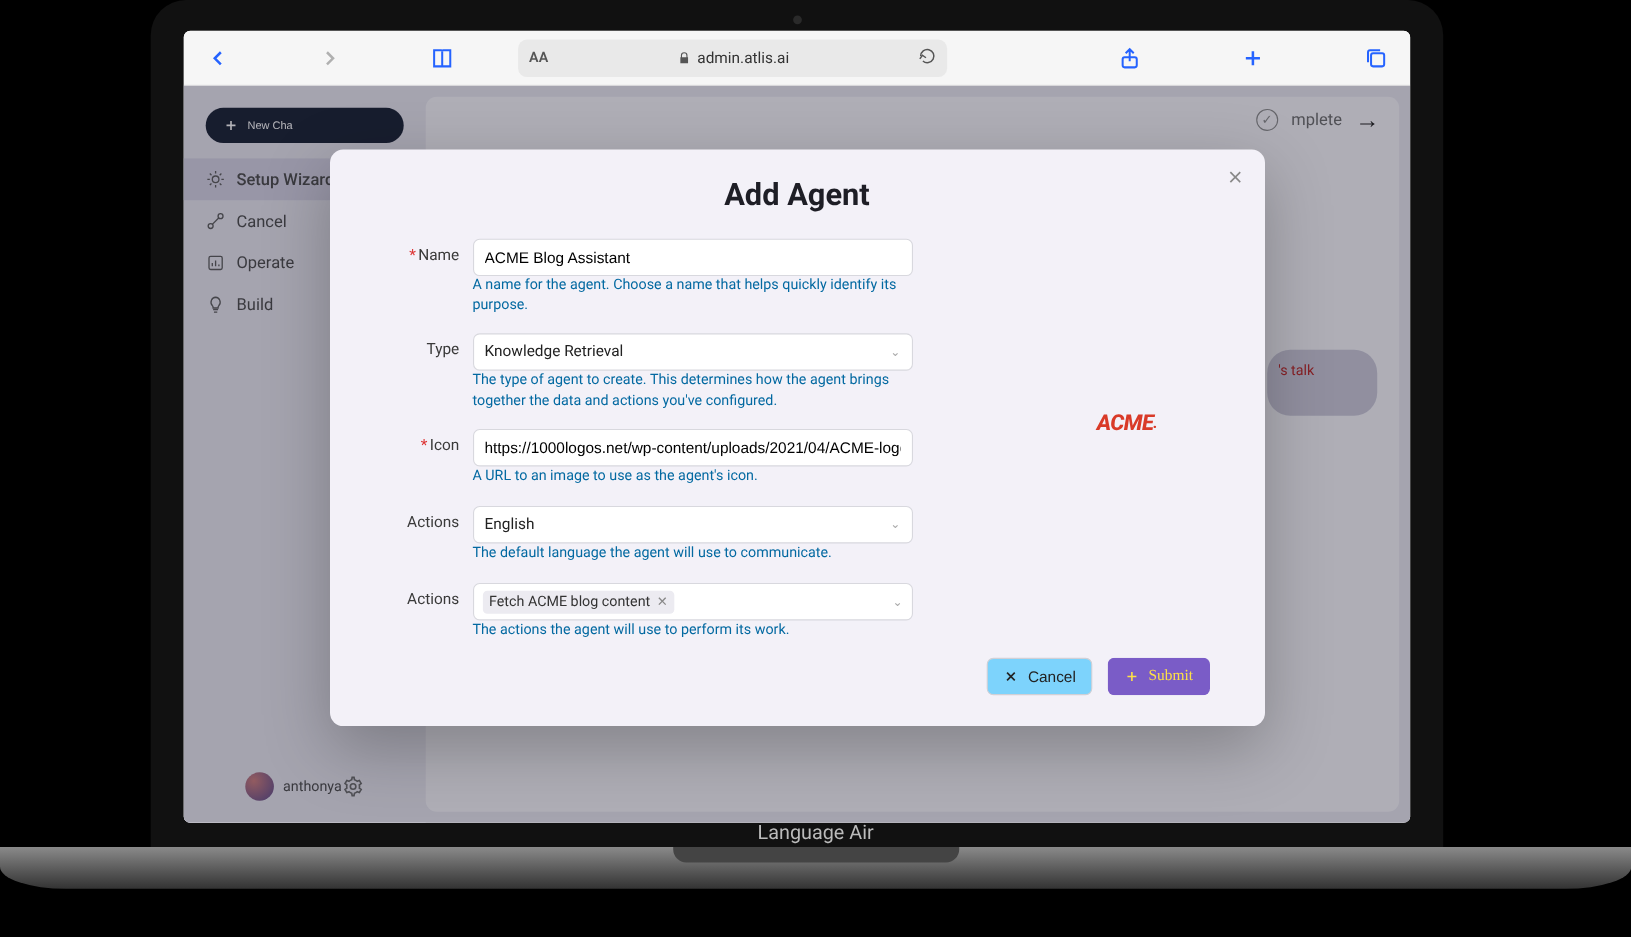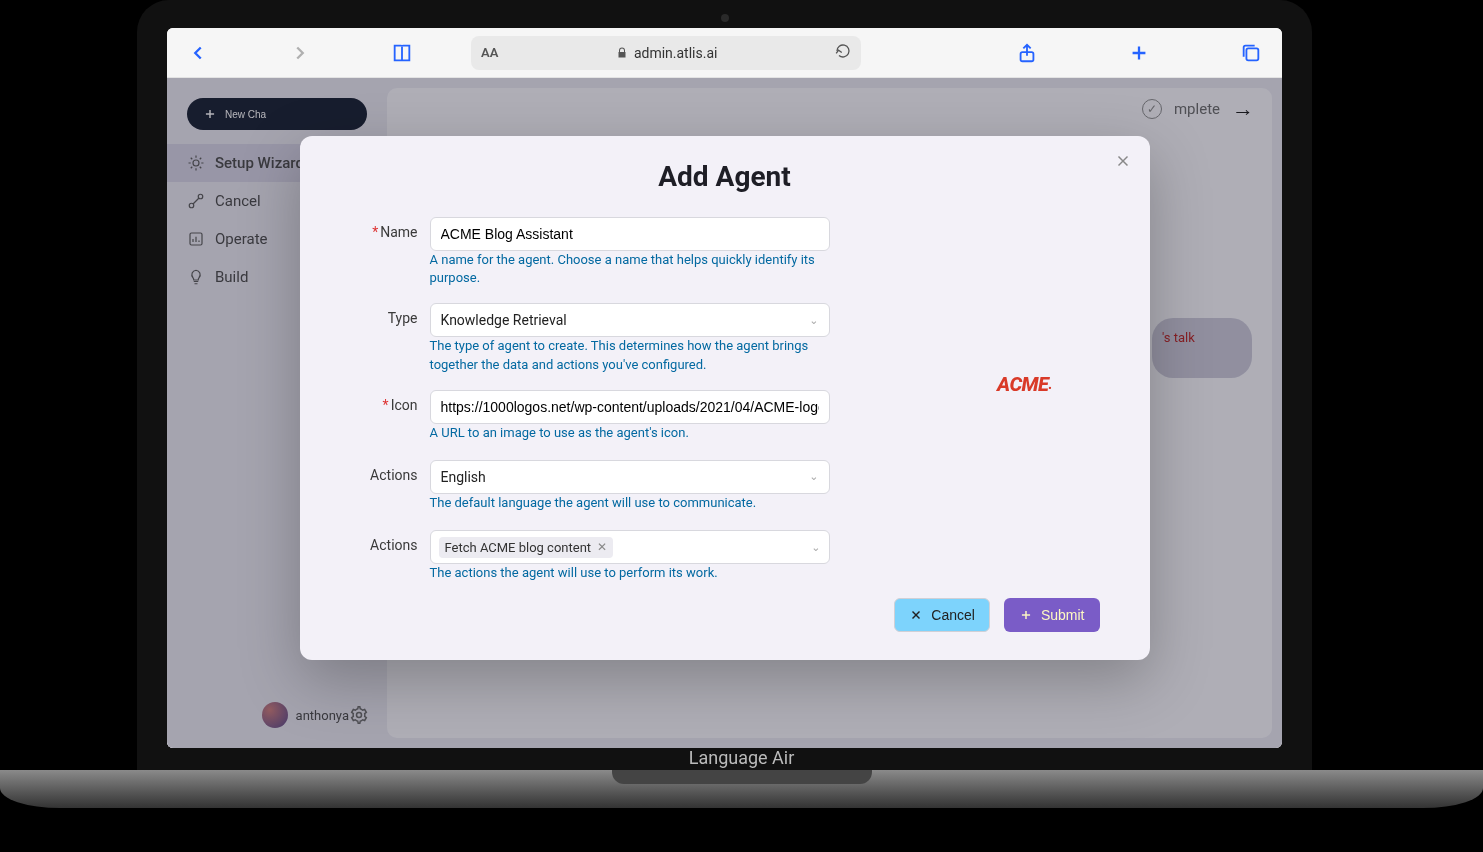--- a/index.html
+++ b/index.html
@@ -155,21 +155,21 @@
 .nav-item.active {
   background: #d5d2e4;
   font-weight: 500;
 }
 .nav-item .nicon { width:18px; height:18px; display:flex; align-items:center; justify-content:center; }
 .nav-item .nicon svg { width:18px; height:18px; stroke:#555; fill:none; stroke-width:1.6;}
 .sidebar-spacer { flex:1; }
 .sidebar-footer {
   display: flex;
   align-items: center;
-  justify-content: flex-end;
+  justify-content: center;
   padding: 10px 18px;
 }
 .user-block { display:flex; align-items:center; gap:8px;}
 .avatar {
   width: 26px; height:26px; border-radius:50%;
   background: radial-gradient(circle at 30% 30%, #c77, #548);
 }
 .user-name { font-size:13px; color:#444;}
 .gear { width:20px; height:20px; color:#666;}
 
@@ -325,21 +325,22 @@
   cursor:pointer;
   border:1px solid transparent;
 }
 .btn-cancel {
   background:#7dd3fc;
   border-color:#d0d0d6;
   color:#222;
 }
 .btn-submit {
   background:#7a5cc7;
-  color:#fef9c3;
+  color:#fde047;
+  font-family:Liberation Serif, serif;
 }
 .btn svg { width:14px; height:14px;}
 </style>
 </head>
 <body>
 
 <div class="laptop-frame">
   <div class="screen-bezel">
     <div class="camera-notch"></div>
     <div class="screen">

